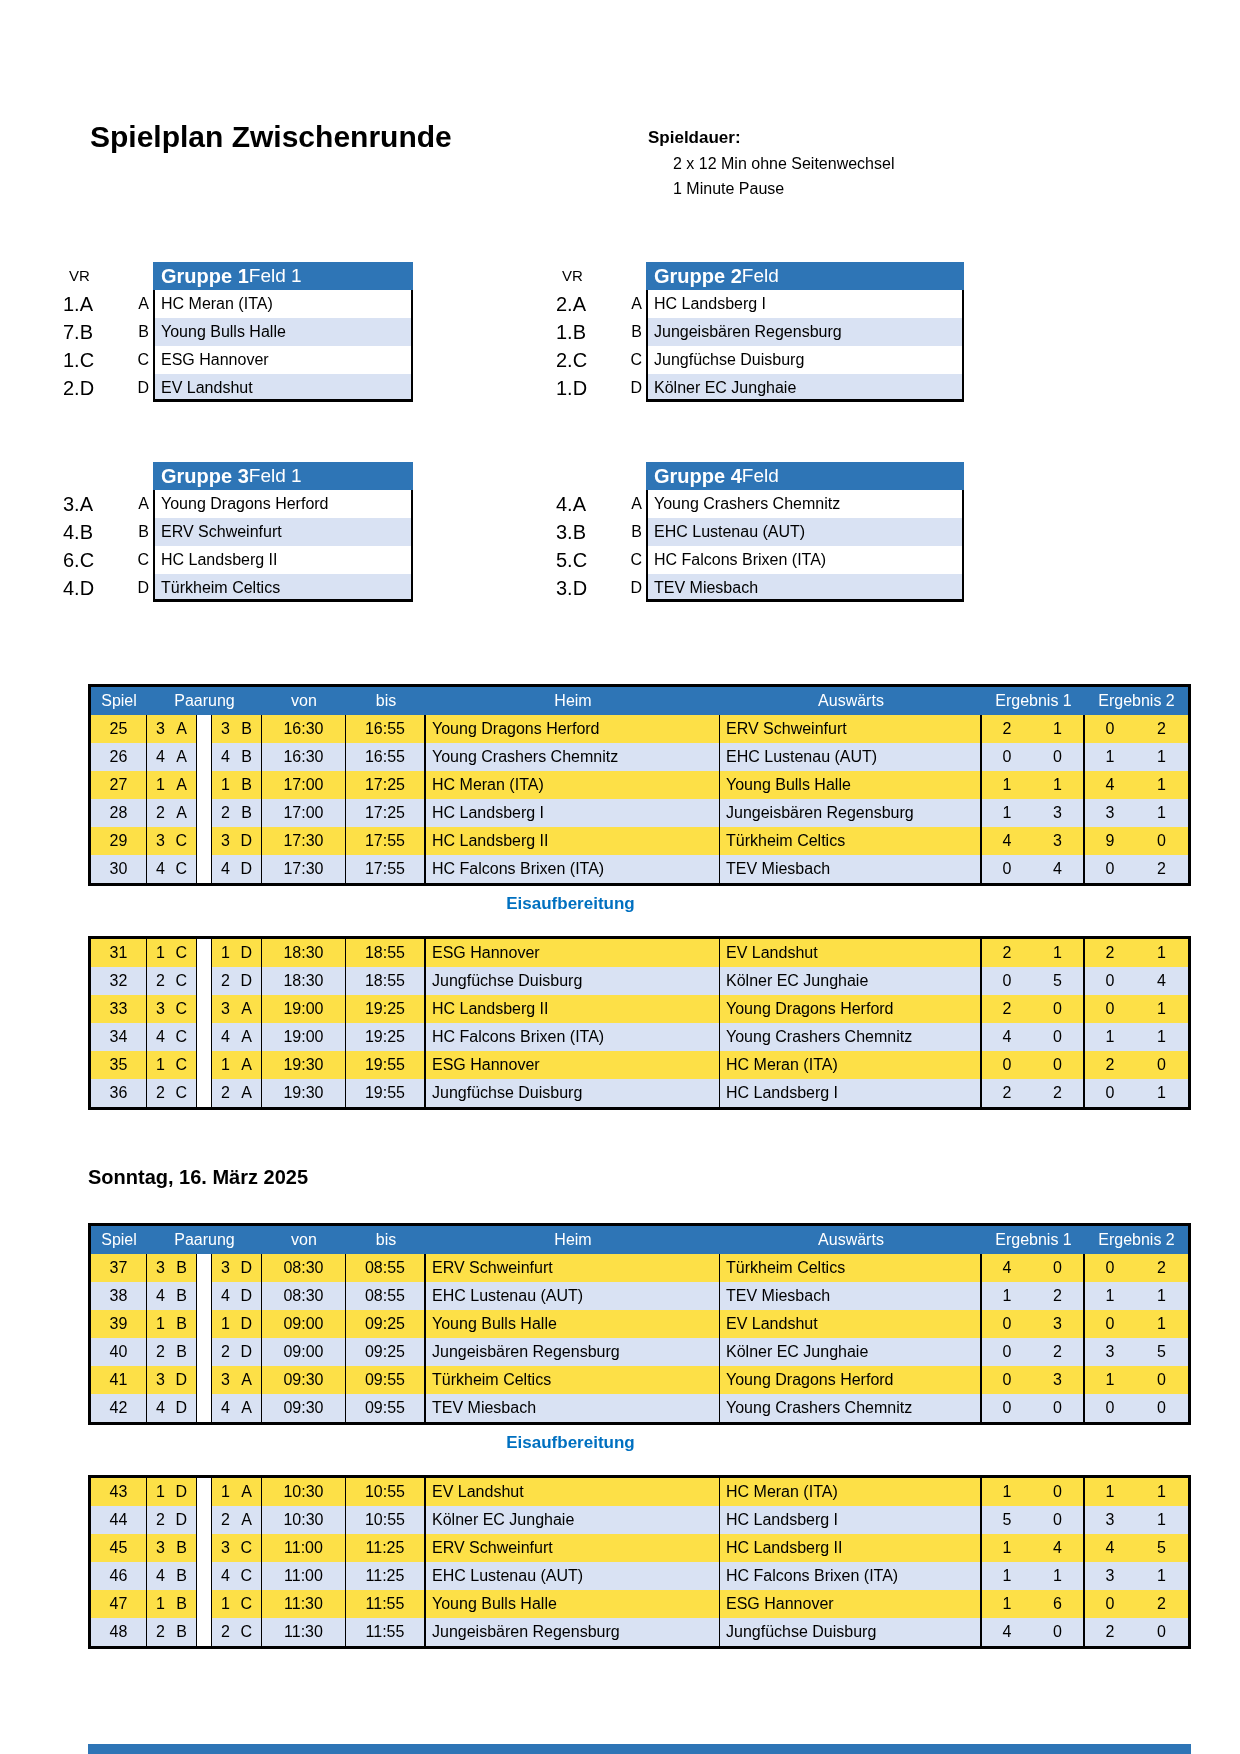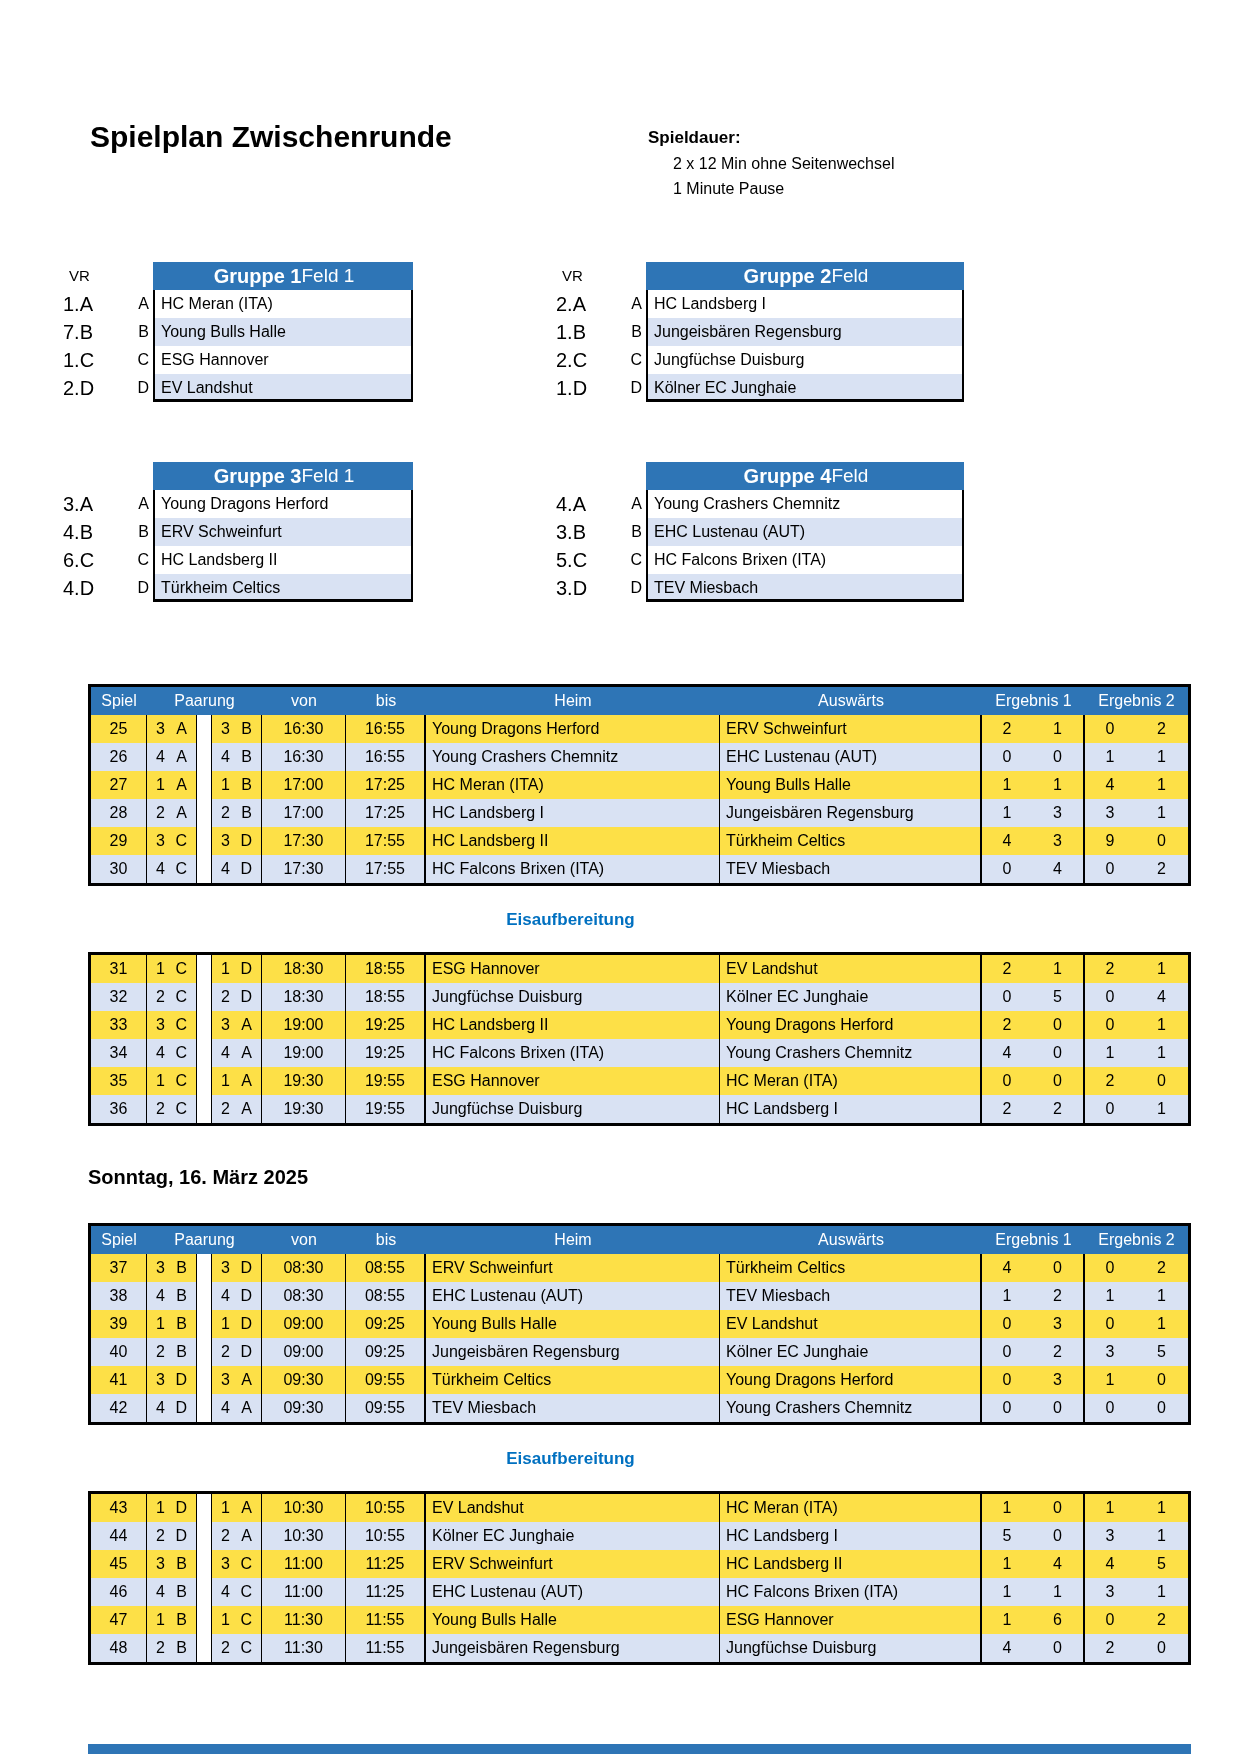--- a/index.html
+++ b/index.html
@@ -26,21 +26,21 @@
   .g-pos-2 { left: 55px;  top: 462px; }
   .g-pos-3 { left: 548px; top: 462px; }
   .g-row { display: flex; height: 28px; line-height: 28px; }
   .g-vr { width: 70px; font-size: 20px; padding-left: 8px; flex: 0 0 auto; }
   .vr-head { font-size: 15px; padding-left: 14px; }
   .g-letter { width: 28px; text-align: right; padding-right: 4px; font-size: 16px; flex: 0 0 auto; }
   .g-main { width: 260px; flex: 0 0 auto; }
   .g-wide .g-main { width: 318px; }
   .g-header-bar {
     background: var(--accent); color: #fff; display: flex;
-    justify-content: center; align-items: center; padding: 0 6px 0 8px;
+    justify-content: flex-start; align-items: center; padding: 0 6px 0 8px;
   }
   .g-name { font-weight: bold; font-size: 20px; }
   .g-field { font-size: 19px; }
   .g-team {
     border-left: 2px solid #000; border-right: 2px solid #000;
     padding-left: 6px; font-size: 16px; white-space: nowrap; overflow: hidden;
   }
   .g-body .g-row:nth-child(even) .g-team { background: var(--stripe); }
   .g-body .g-row:last-child .g-team { border-bottom: 3px solid #000; }
 
@@ -68,21 +68,21 @@
   .cell.c-p { width: 50px; display: flex; justify-content: space-between; padding: 0 9px; }
   .cell.c-gap { width: 15px; background: #fff; }
   .cell.c-von { width: 84px; text-align: center; }
   .cell.c-bis { width: 80px; text-align: center; border-right-width: 2px; }
   .cell.c-heim { width: 294px; padding-left: 6px; }
   .cell.c-auswaerts { width: 262px; padding-left: 6px; border-right-width: 2px; }
   .cell.c-e { width: 50px; text-align: center; border-right: none; }
   .cell.c-e.eb1 { width: 53px; border-right: 2px solid #000; }
   .cell.c-e.eb2 { width: 53px; }
   .break-label {
-    width: 965px; text-align: center; margin-top: 24px;
+    width: 965px; text-align: center; margin-top: 8px;
     font-weight: bold; font-size: 17px; color: var(--break-blue);
   }
   
   .bottom-strip { position: absolute; left: 88px; top: 1744px; width: 1103px; height: 10px; background: var(--accent); }
 </style>
 </head>
 <body>
 
 <div class="page">
 

